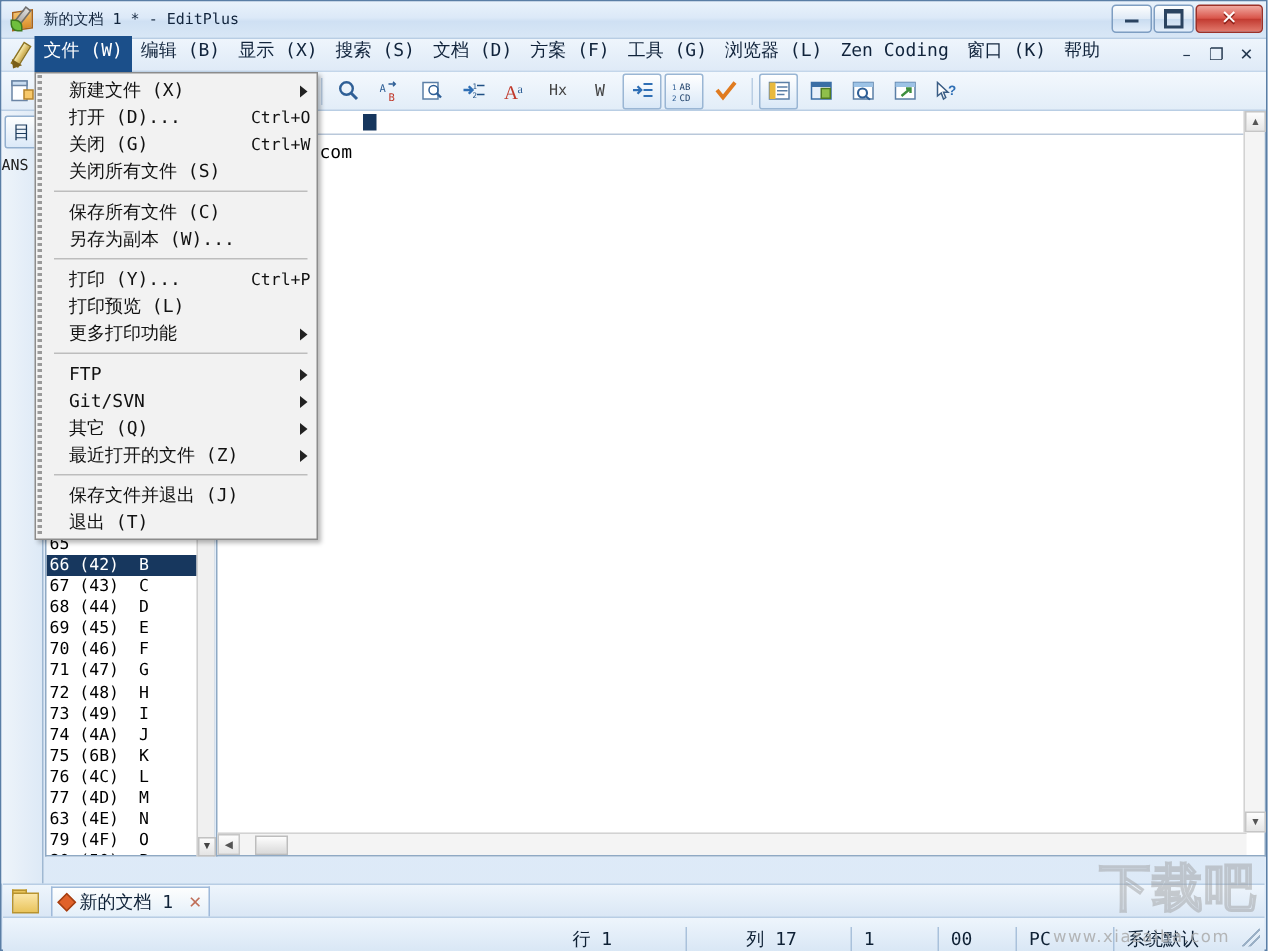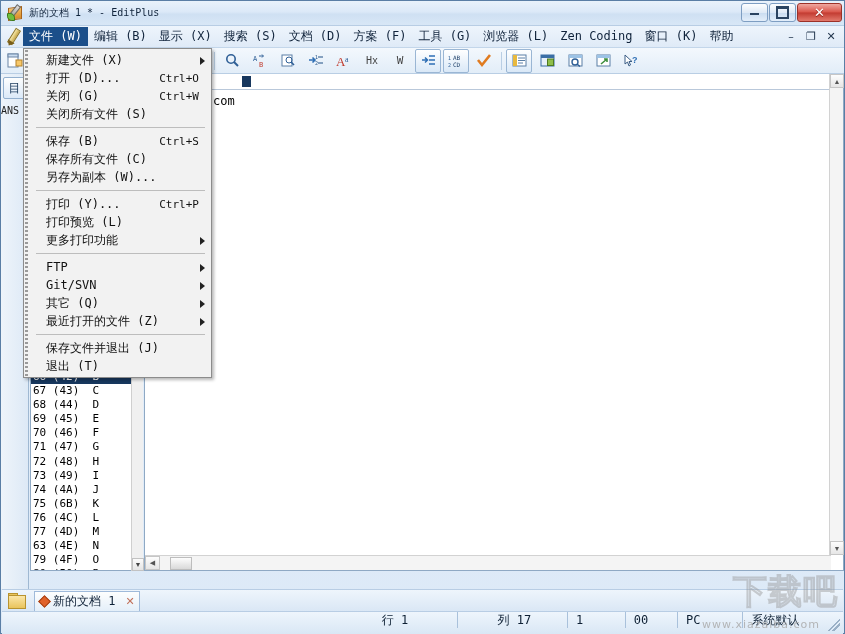--- a/index.html
+++ b/index.html
@@ -83,21 +83,21 @@
     border:1px solid #8e7420;transform:rotate(32deg);
   }
   .menu-pen .tip{
     position:absolute;left:3px;top:14px;width:0;height:0;
     border-left:4px solid transparent;border-right:4px solid transparent;
     border-top:5px solid #7a5e18;transform:rotate(32deg);
   }
   .mi{
     font-family:"DejaVu Sans Mono","Liberation Mono",monospace;
     font-size:12px;color:#10233b;
-    padding:2px 6px 3px 6px;white-space:nowrap;
+    padding:2px 6px 9px 6px;white-space:nowrap;
     line-height:14px;
   }
   .mi.active{background:#1b4f8a;color:#ffffff;}
 
   
   .toolbar{
     position:absolute;left:0;top:47px;width:843px;height:26px;
     background:linear-gradient(#f3f8fd,#e2edf8);
     border-bottom:1px solid #b9cee4;
     box-sizing:border-box;
@@ -229,21 +229,21 @@
     z-index:60;
     box-sizing:border-box;
   }
   .dropdown .gripcol{
     position:absolute;left:1px;top:1px;bottom:1px;width:3px;
     background:repeating-linear-gradient(#9a9a9a 0 2px,#f2f2f2 2px 4px);
   }
   .dd-item{
     display:flex;align-items:center;height:18px;
     font-family:"DejaVu Sans Mono","Liberation Mono",monospace;
-    font-size:12px;color:#111;padding-left:22px;padding-right:12px;
+    font-size:12px;color:#111;padding-left:22px;padding-right:4px;
     position:relative;white-space:nowrap;
   }
   .dd-item .lbl{flex:1;}
   .dd-item .acc{color:#111;font-size:11px;margin-left:10px;}
   .dd-item .arrow{
     position:absolute;right:6px;top:6px;
     width:0;height:0;border-top:4px solid transparent;
     border-bottom:4px solid transparent;border-left:5px solid #222;
   }
   .dd-sep{height:1px;background:#bdbdbd;margin:4px 6px 4px 12px;}
@@ -283,21 +283,21 @@
   .tab-x{
     margin-left:10px;color:#c0705a;font-size:11px;
     font-family:"DejaVu Sans",sans-serif;
   }
 
   
   .statusbar{
     position:absolute;left:1px;top:610px;width:841px;height:23px;
     background:linear-gradient(#eef5fc,#d9e7f5);
     border-top:1px solid #b8cde4;
-    display:flex;align-items:flex-start;
+    display:flex;align-items:flex-end;
     box-sizing:border-box;
   }
   .sb-cell{
     font-family:"DejaVu Sans Mono","Liberation Mono",monospace;
     font-size:12px;color:#0e2034;
     padding:0 8px;height:16px;line-height:16px;
     border-left:1px solid #a9c1db;white-space:nowrap;
   }
   .sb-cell.first{border-left:none;}
   .sb-grip{
@@ -600,24 +600,20 @@
     <div class="dd-item">
       <span class="lbl">关闭 (G)</span>
       <span class="acc">Ctrl+W</span>
     </div>
     <div class="dd-item">
       <span class="lbl">关闭所有文件 (S)</span>
     </div>
     <div class="dd-sep"></div>
 
     <div class="dd-item">
-      <span class="lbl">保存 (B)</span>
-      <span class="acc">Ctrl+S</span>
-    </div>
-    <div class="dd-item">
       <span class="lbl">保存所有文件 (C)</span>
     </div>
     <div class="dd-item">
       <span class="lbl">另存为副本 (W)...</span>
     </div>
     <div class="dd-sep"></div>
 
     <div class="dd-item">
       <span class="lbl">打印 (Y)...</span>
       <span class="acc">Ctrl+P</span>

